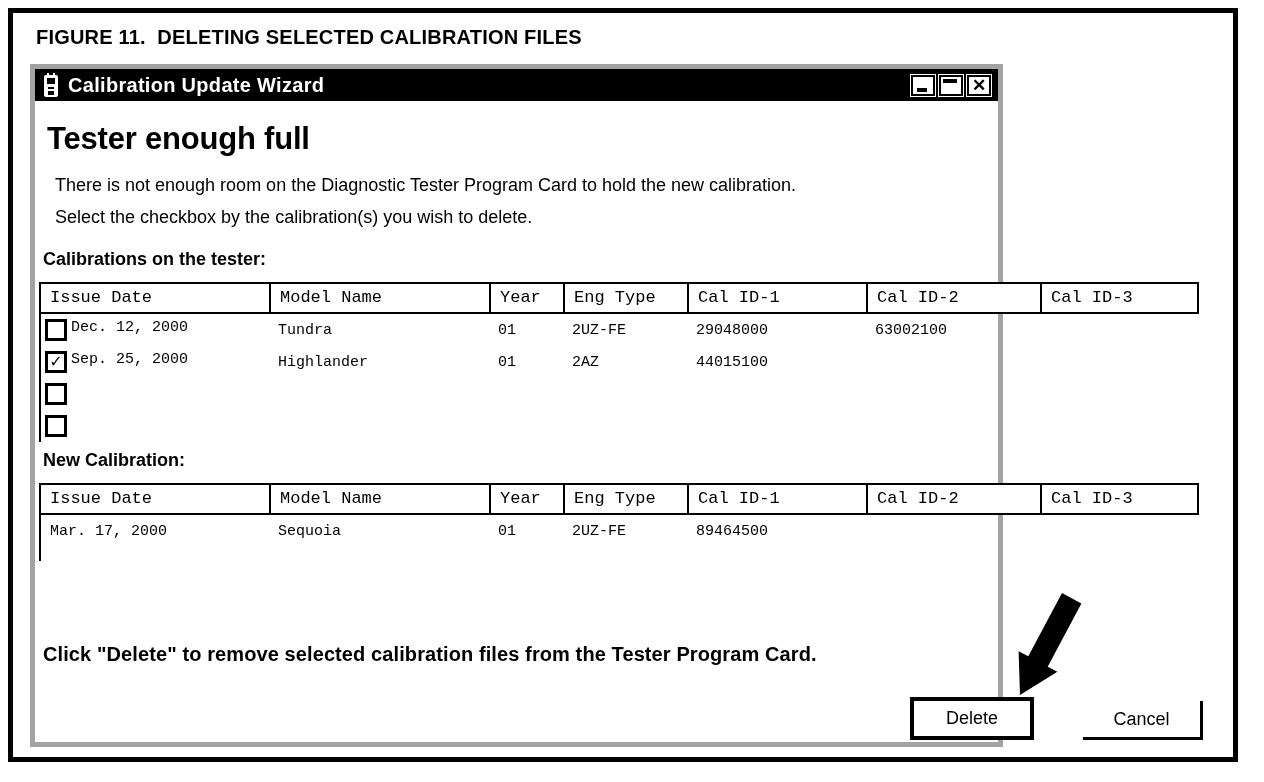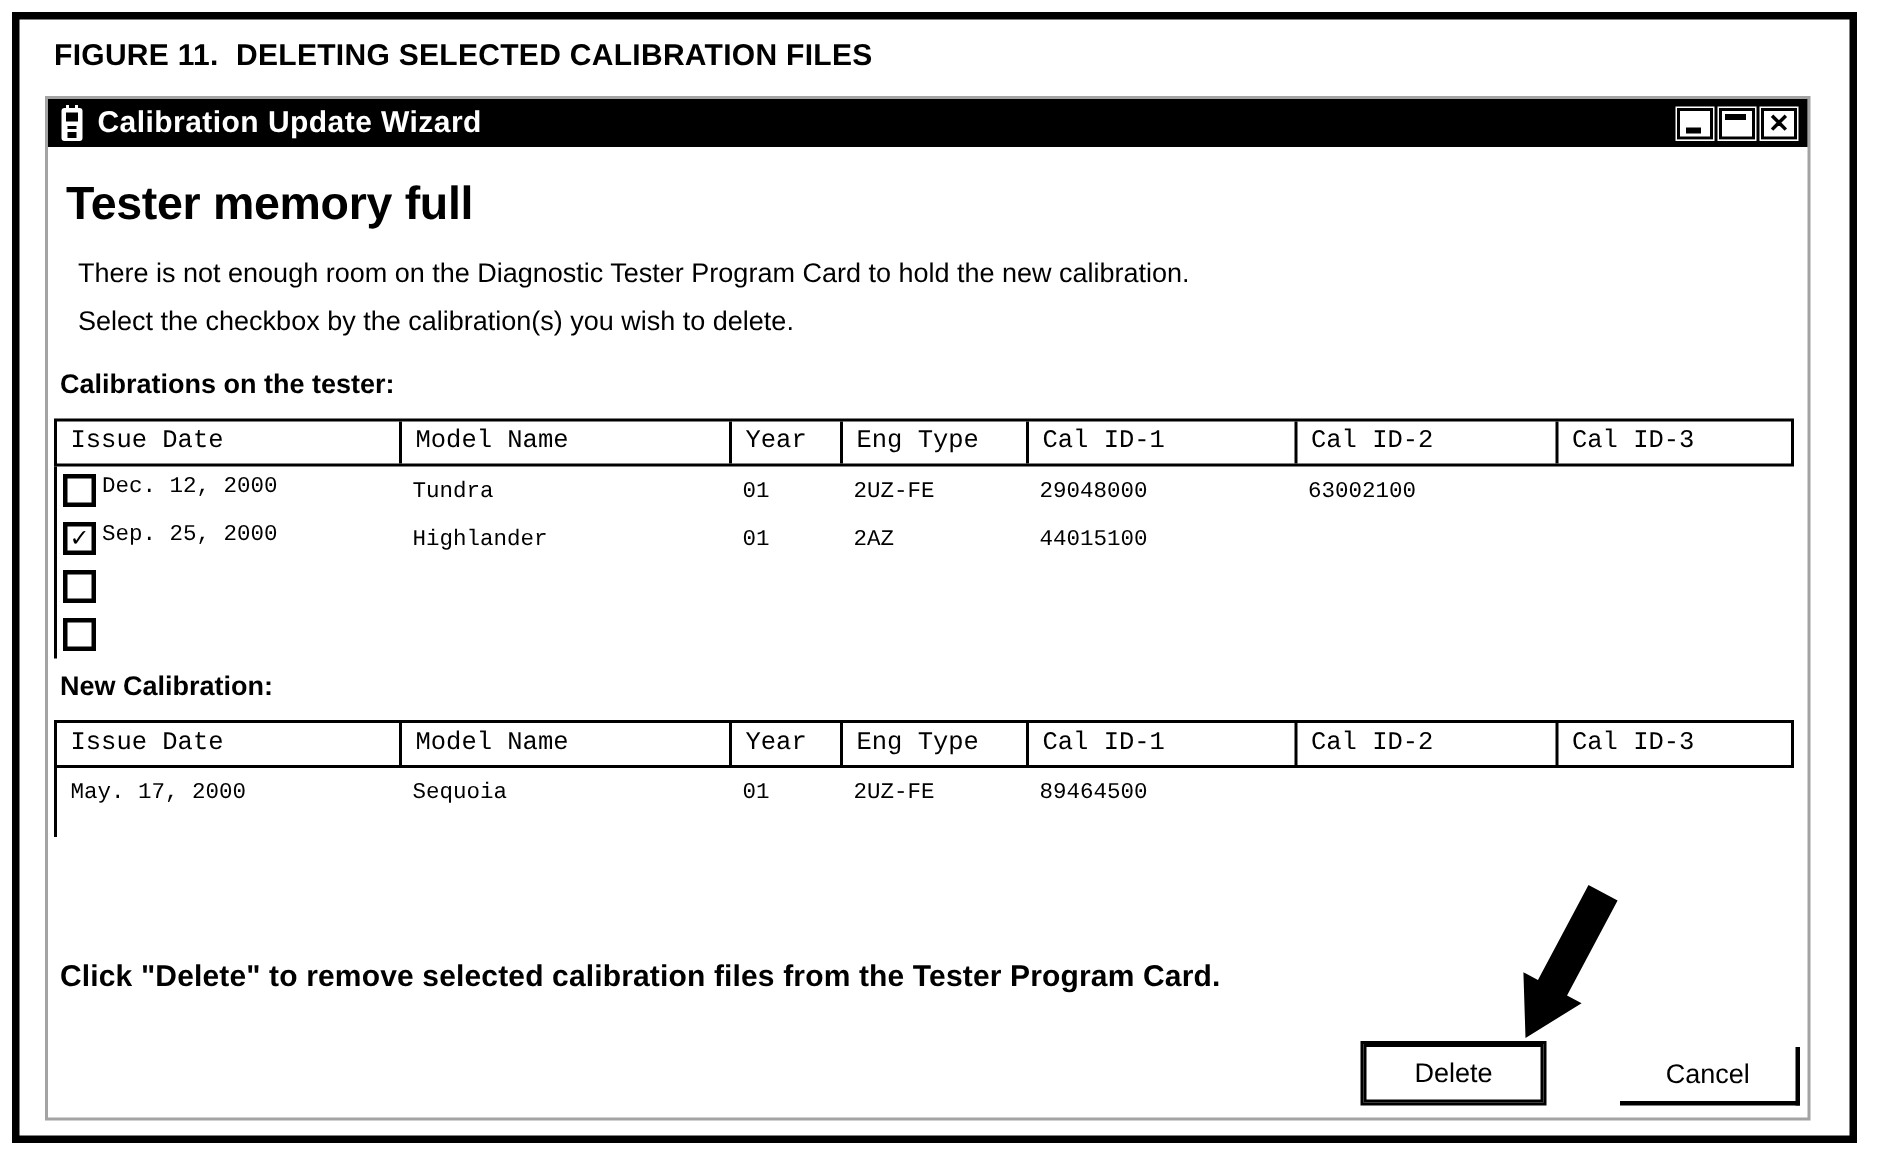--- a/index.html
+++ b/index.html
@@ -1,19 +1,19 @@
 <!DOCTYPE html>
 <html><head>
 <meta charset="utf-8">
 <style>
   html,body{margin:0;padding:0;background:#ffffff;}
   body{width:1264px;height:782px;position:relative;font-family:"Liberation Sans",sans-serif;color:#000;}
   .figure-frame{position:absolute;left:8px;top:8px;width:1230px;height:754px;border:5px solid #000;box-sizing:border-box;background:#fff;}
   .figure-title{position:absolute;left:36px;top:26px;font-size:20px;font-weight:700;white-space:pre;letter-spacing:0.2px;}
-  .window{position:absolute;left:30px;top:64px;width:1177px;height:683px;border:2px solid #a3a3a3;box-sizing:border-box;background:#fff;}
+  .window{position:absolute;left:30px;top:64px;width:973px;height:683px;border:5px solid #a3a3a3;box-sizing:border-box;background:#fff;}
   .titlebar{position:absolute;left:0;top:0;width:100%;height:32px;background:#000;color:#fff;display:flex;align-items:center;box-sizing:border-box;padding:0 5px;}
   .app-icon{width:16px;height:25px;margin:0 9px 0 3px;flex:0 0 auto;}
   .titlebar-text{font-size:20px;font-weight:700;letter-spacing:0.3px;flex:1 1 auto;white-space:nowrap;}
   .win-buttons{display:flex;gap:4px;margin-right:2px;}
   .win-btn{width:24px;height:21px;background:#fff;border:2px solid #000;box-sizing:border-box;position:relative;cursor:pointer;outline:1px solid #fff;}
   .glyph-min{position:absolute;left:4px;bottom:2px;width:10px;height:4px;background:#000;}
   .glyph-max{position:absolute;left:2px;top:2px;width:14px;height:4px;background:#000;}
   .glyph-close{position:absolute;left:0;top:0;width:20px;height:17px;font-size:17px;font-weight:700;color:#000;display:flex;align-items:center;justify-content:center;line-height:1;}
   .heading{position:absolute;left:12px;top:52px;font-size:31px;font-weight:700;letter-spacing:-0.2px;}
   .para{position:absolute;font-size:18px;white-space:nowrap;}
@@ -66,21 +66,21 @@
         </span>
       <span class="win-btn">
           <span class="glyph-max"></span>
         </span>
       <span class="win-btn">
           <span class="glyph-close">✕</span>
         </span>
     </span>
   </div>
 
-  <div class="heading">Tester memory full</div>
+  <div class="heading">Tester enough full</div>
   <div class="para p2">Select the checkbox by the calibration(s) you wish to delete.</div>
   <div class="para p1">There is not enough room on the Diagnostic Tester Program Card to hold the new calibration.</div>
 
   <div class="table-label lbl1">Calibrations on the tester:</div>
 
   <div class="cal-table t1">
     <div class="cal-header">
       <div class="hcell">Issue Date</div>
       <div class="hcell">Model Name</div>
       <div class="hcell">Year</div>
@@ -154,21 +154,21 @@
       <div class="hcell">Issue Date</div>
       <div class="hcell">Model Name</div>
       <div class="hcell">Year</div>
       <div class="hcell">Eng Type</div>
       <div class="hcell">Cal ID-1</div>
       <div class="hcell">Cal ID-2</div>
       <div class="hcell">Cal ID-3</div>
     </div>
     <div class="cal-body body2">
       <div class="cal-row">
-        <div class="cell">May. 17, 2000</div>
+        <div class="cell">Mar. 17, 2000</div>
         <div class="cell">Sequoia</div>
         <div class="cell">01</div>
         <div class="cell">2UZ-FE</div>
         <div class="cell">89464500</div>
         <div class="cell"></div>
         <div class="cell"></div>
       </div>
     </div>
   </div>
 

